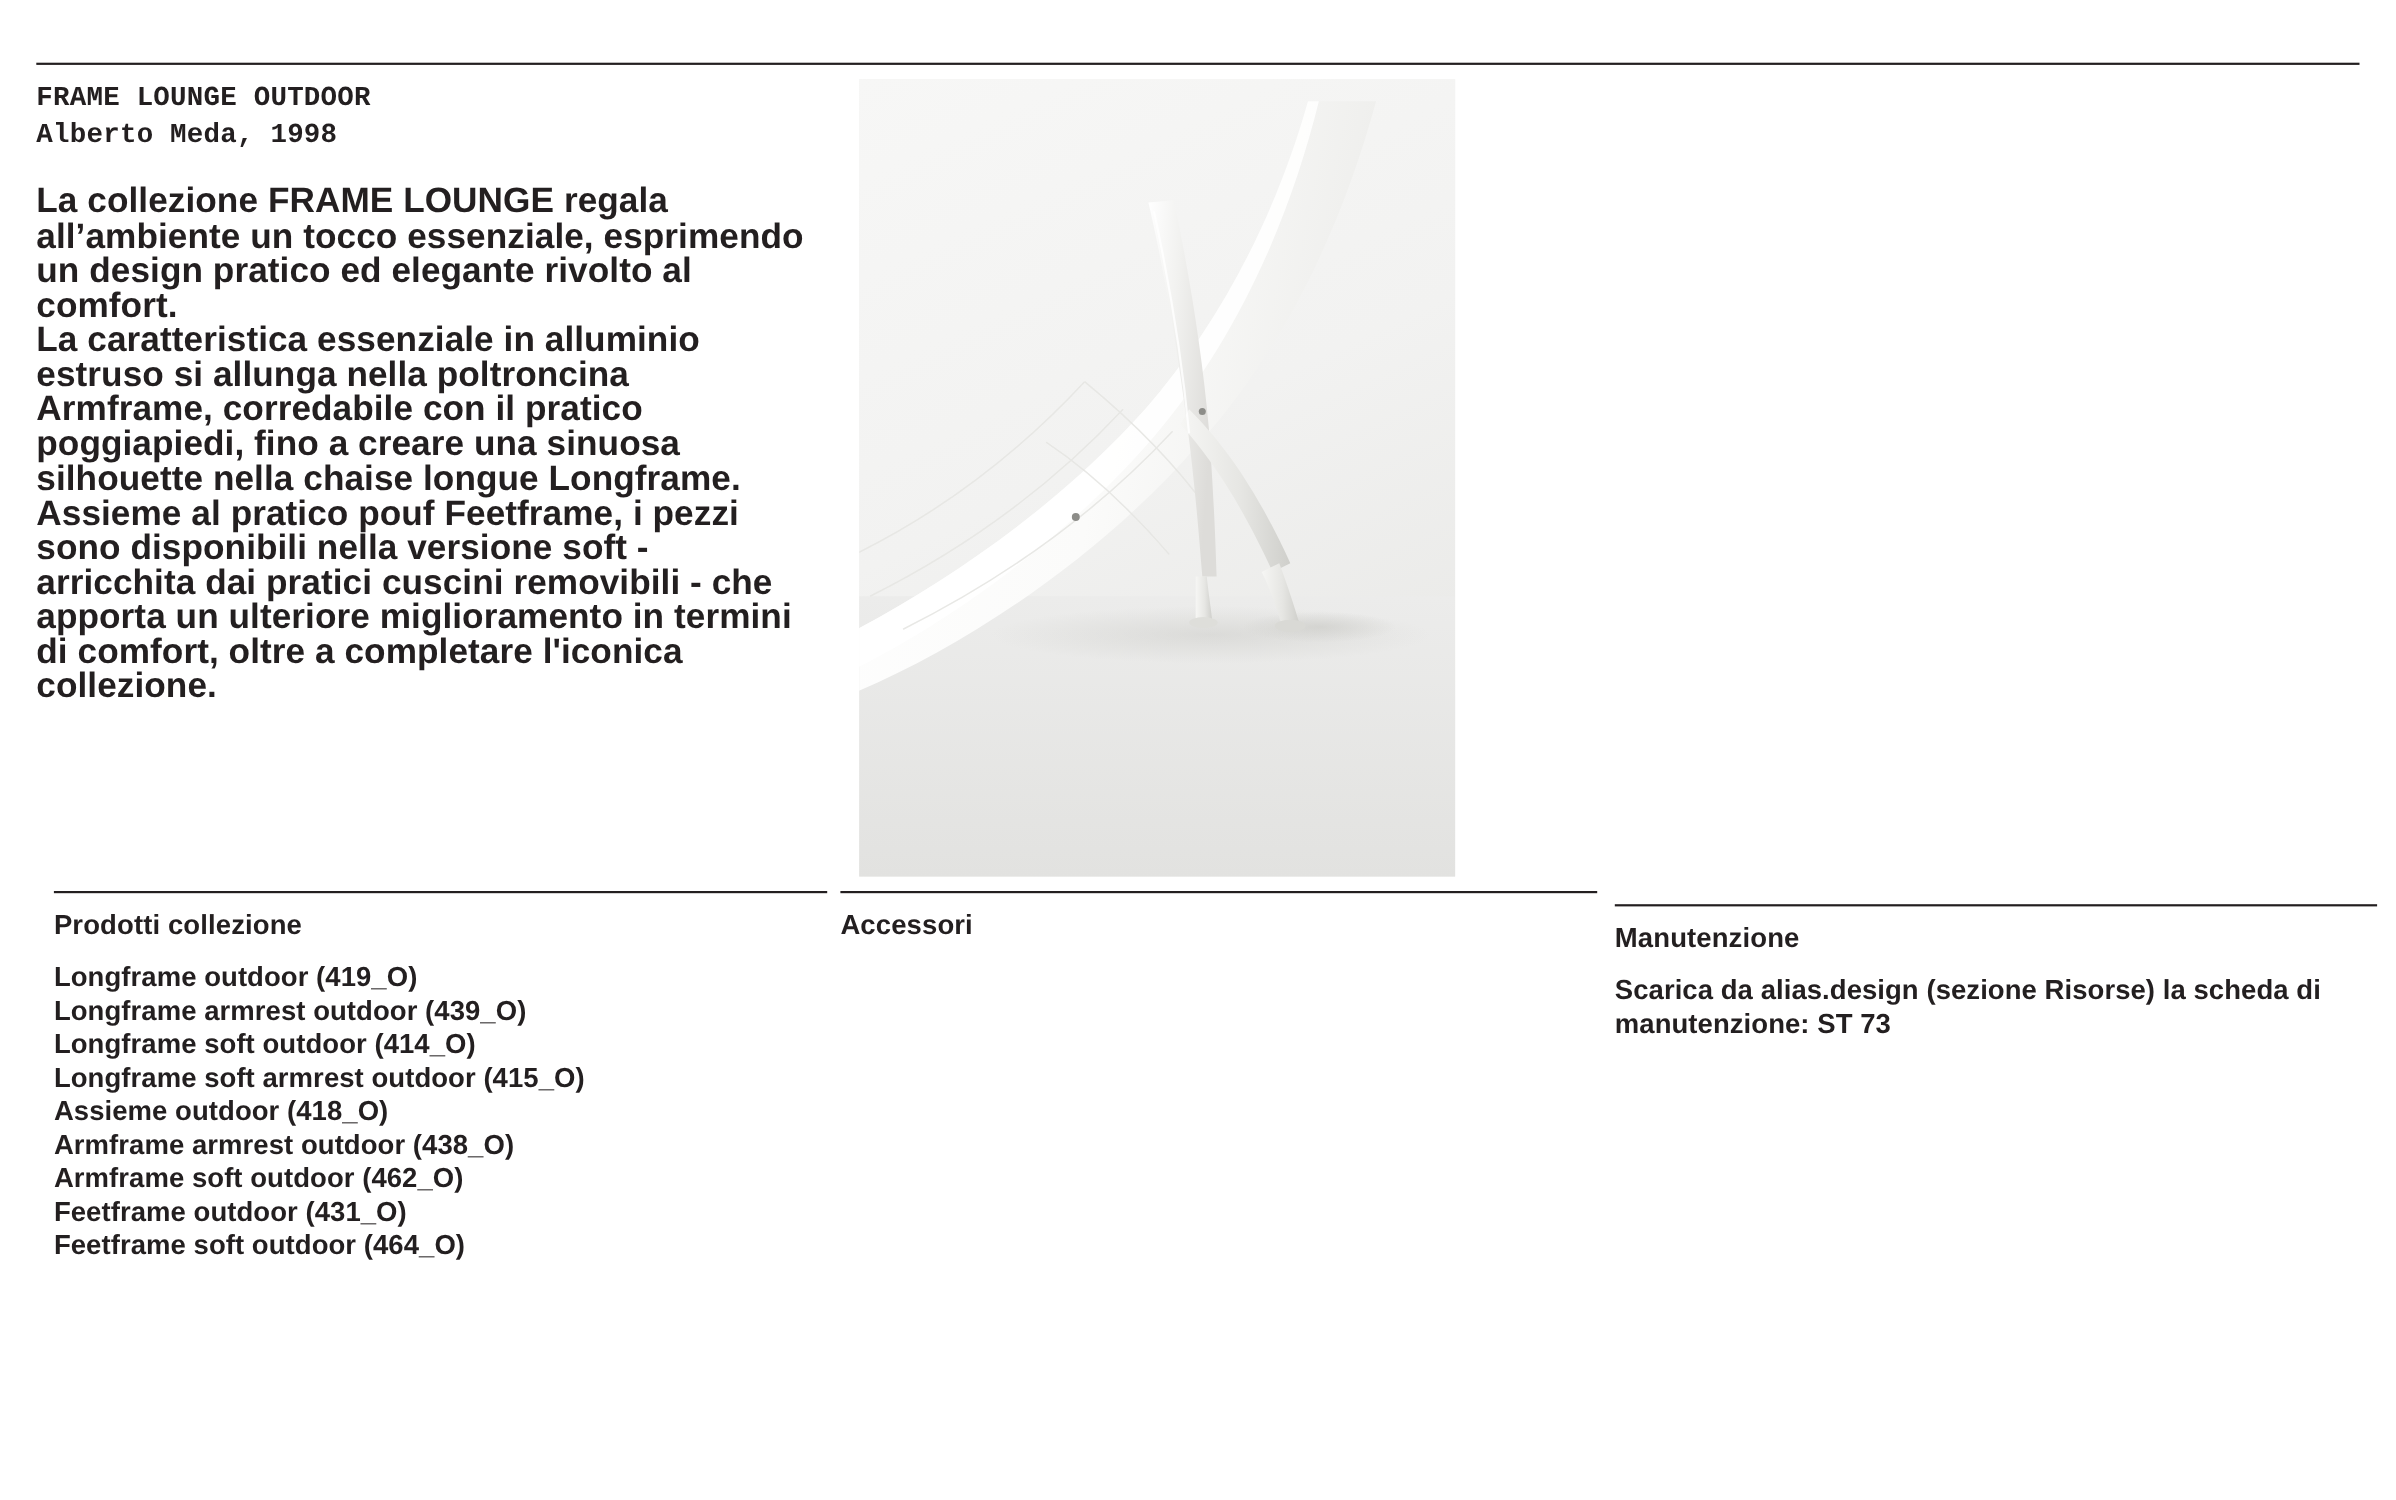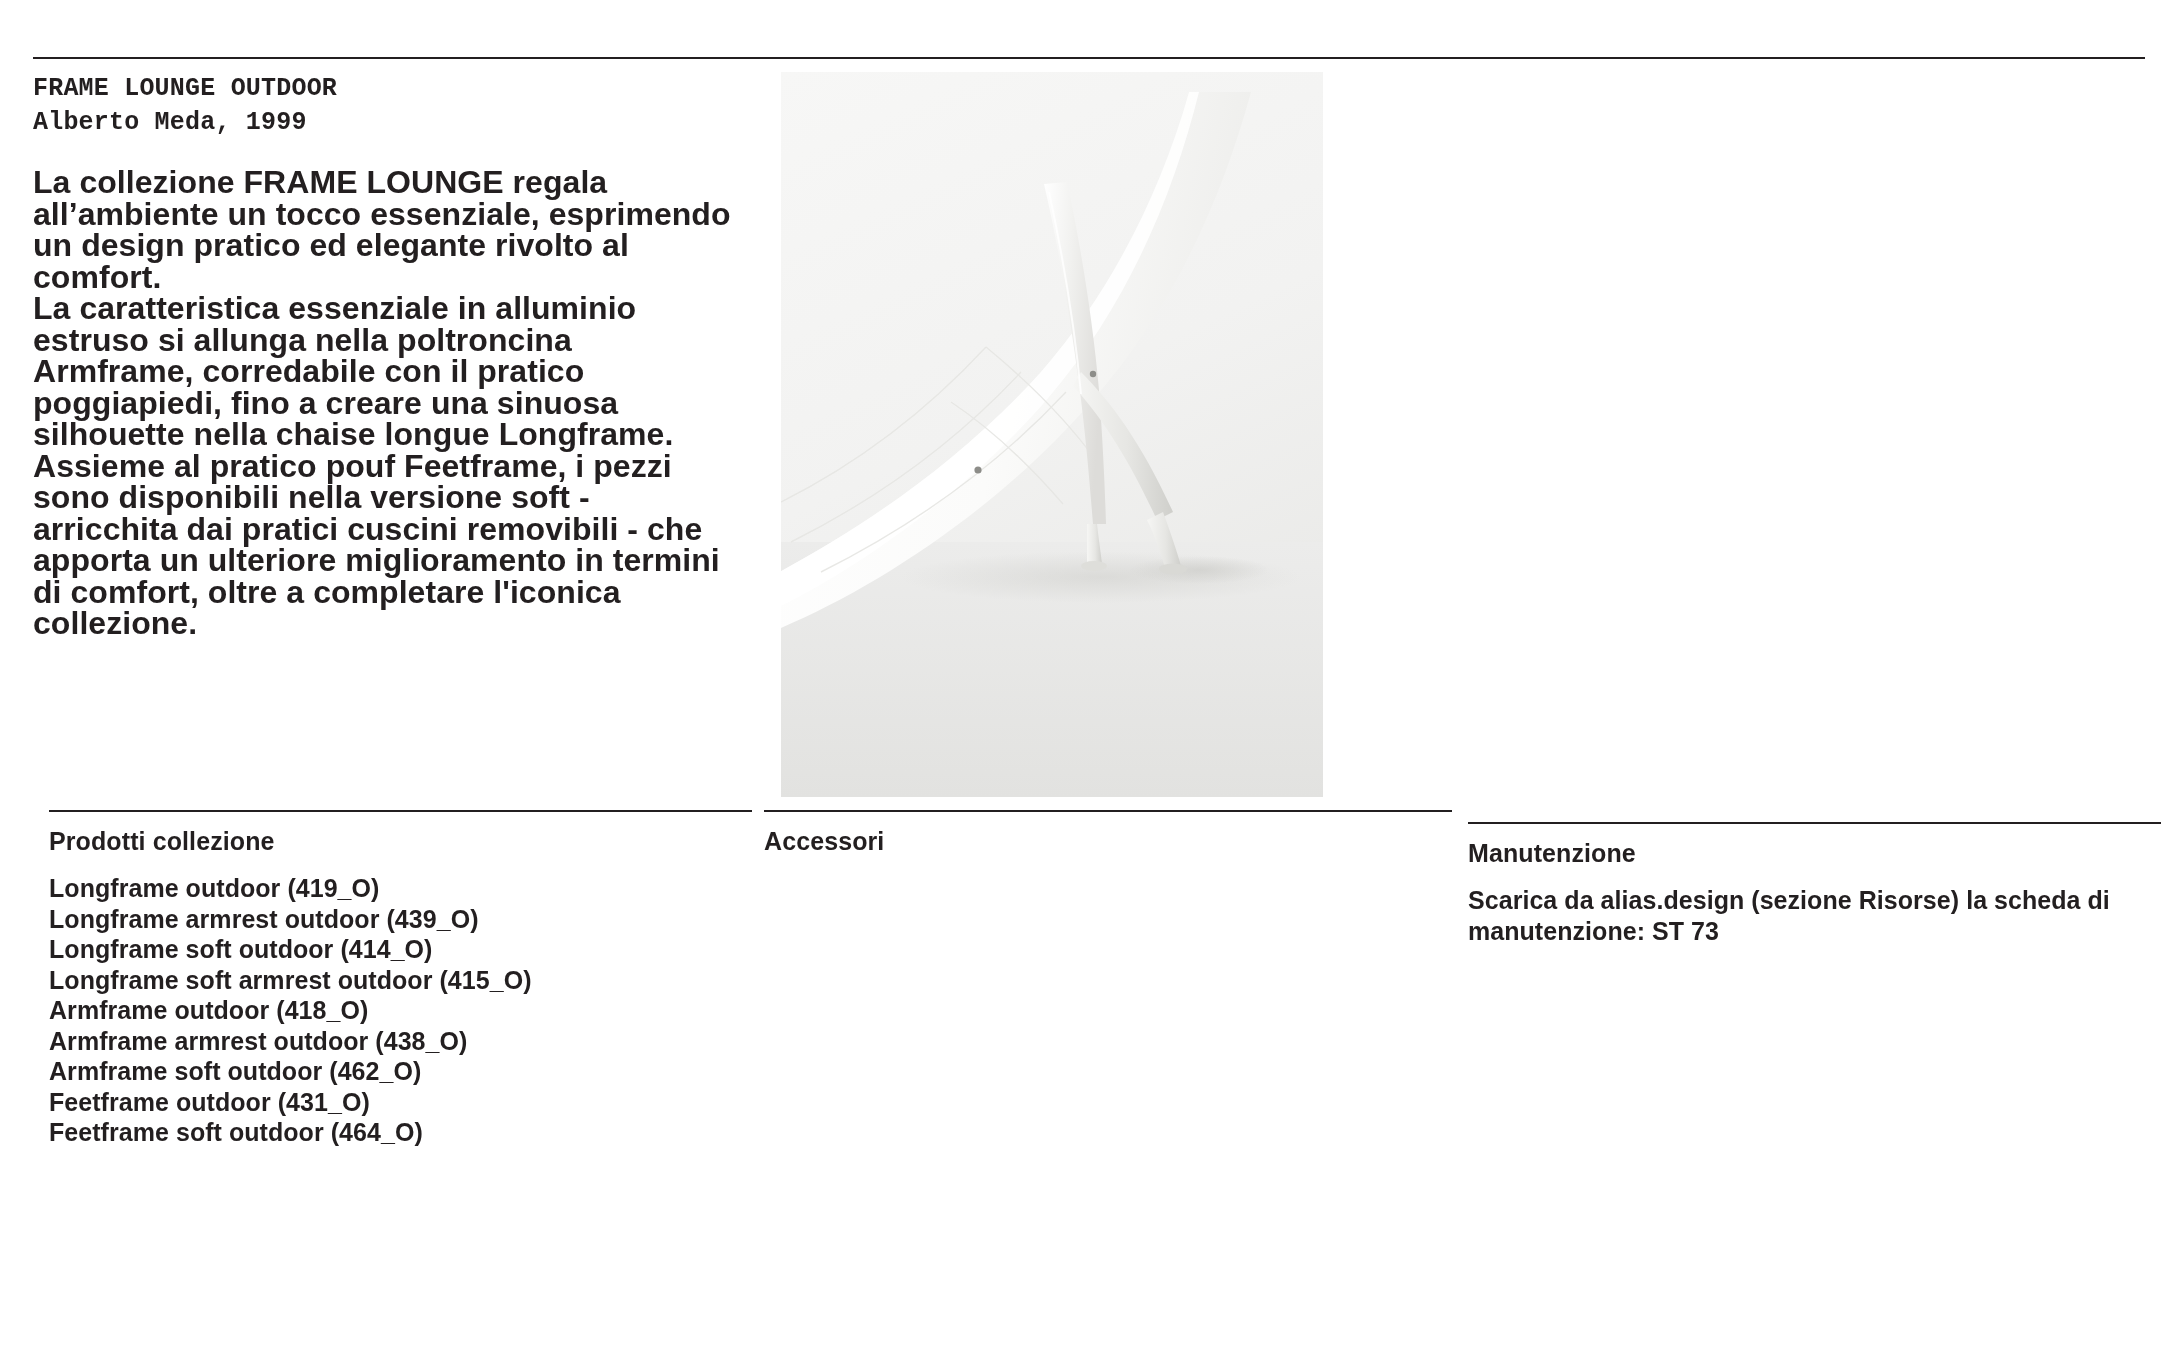--- a/index.html
+++ b/index.html
@@ -134,21 +134,21 @@
 <body>
 
 <div class="page">
 
   <div class="rule-top"></div>
 
   <div class="upper">
 
     <div class="title-block">
       <div class="doc-title">FRAME LOUNGE OUTDOOR</div>
-      <div class="doc-author">Alberto Meda, 1999</div>
+      <div class="doc-author">Alberto Meda, 1998</div>
     </div>
 
     <div class="description">
       <p>La collezione FRAME LOUNGE regala all’ambiente un tocco essenziale, esprimendo un design pratico ed elegante rivolto al comfort.</p>
       <p>La caratteristica essenziale in alluminio estruso si allunga nella poltroncina Armframe, corredabile con il pratico poggiapiedi, fino a creare una sinuosa silhouette nella chaise longue Longframe.</p>
       <p>Assieme al pratico pouf Feetframe, i pezzi sono disponibili nella versione soft - arricchita dai pratici cuscini removibili - che apporta un ulteriore miglioramento in termini di comfort, oltre a completare l'iconica collezione.</p>
     </div>
 
     <div class="photo">
       <svg width="542" height="725" viewBox="0 0 542 725" aria-hidden="true">
@@ -221,21 +221,21 @@
   <div class="lower">
 
     <div class="col col-products">
       <div class="col-rule"></div>
       <div class="col-head">Prodotti collezione</div>
       <div class="col-body">
         <div>Longframe outdoor (419_O)</div>
         <div>Longframe armrest outdoor (439_O)</div>
         <div>Longframe soft outdoor (414_O)</div>
         <div>Longframe soft armrest outdoor (415_O)</div>
-        <div>Armframe outdoor (418_O)</div>
+        <div>Assieme outdoor (418_O)</div>
         <div>Armframe armrest outdoor (438_O)</div>
         <div>Armframe soft outdoor (462_O)</div>
         <div>Feetframe outdoor (431_O)</div>
         <div>Feetframe soft outdoor (464_O)</div>
       </div>
     </div>
 
     <div class="col col-accessories">
       <div class="col-rule"></div>
       <div class="col-head">Accessori</div>

